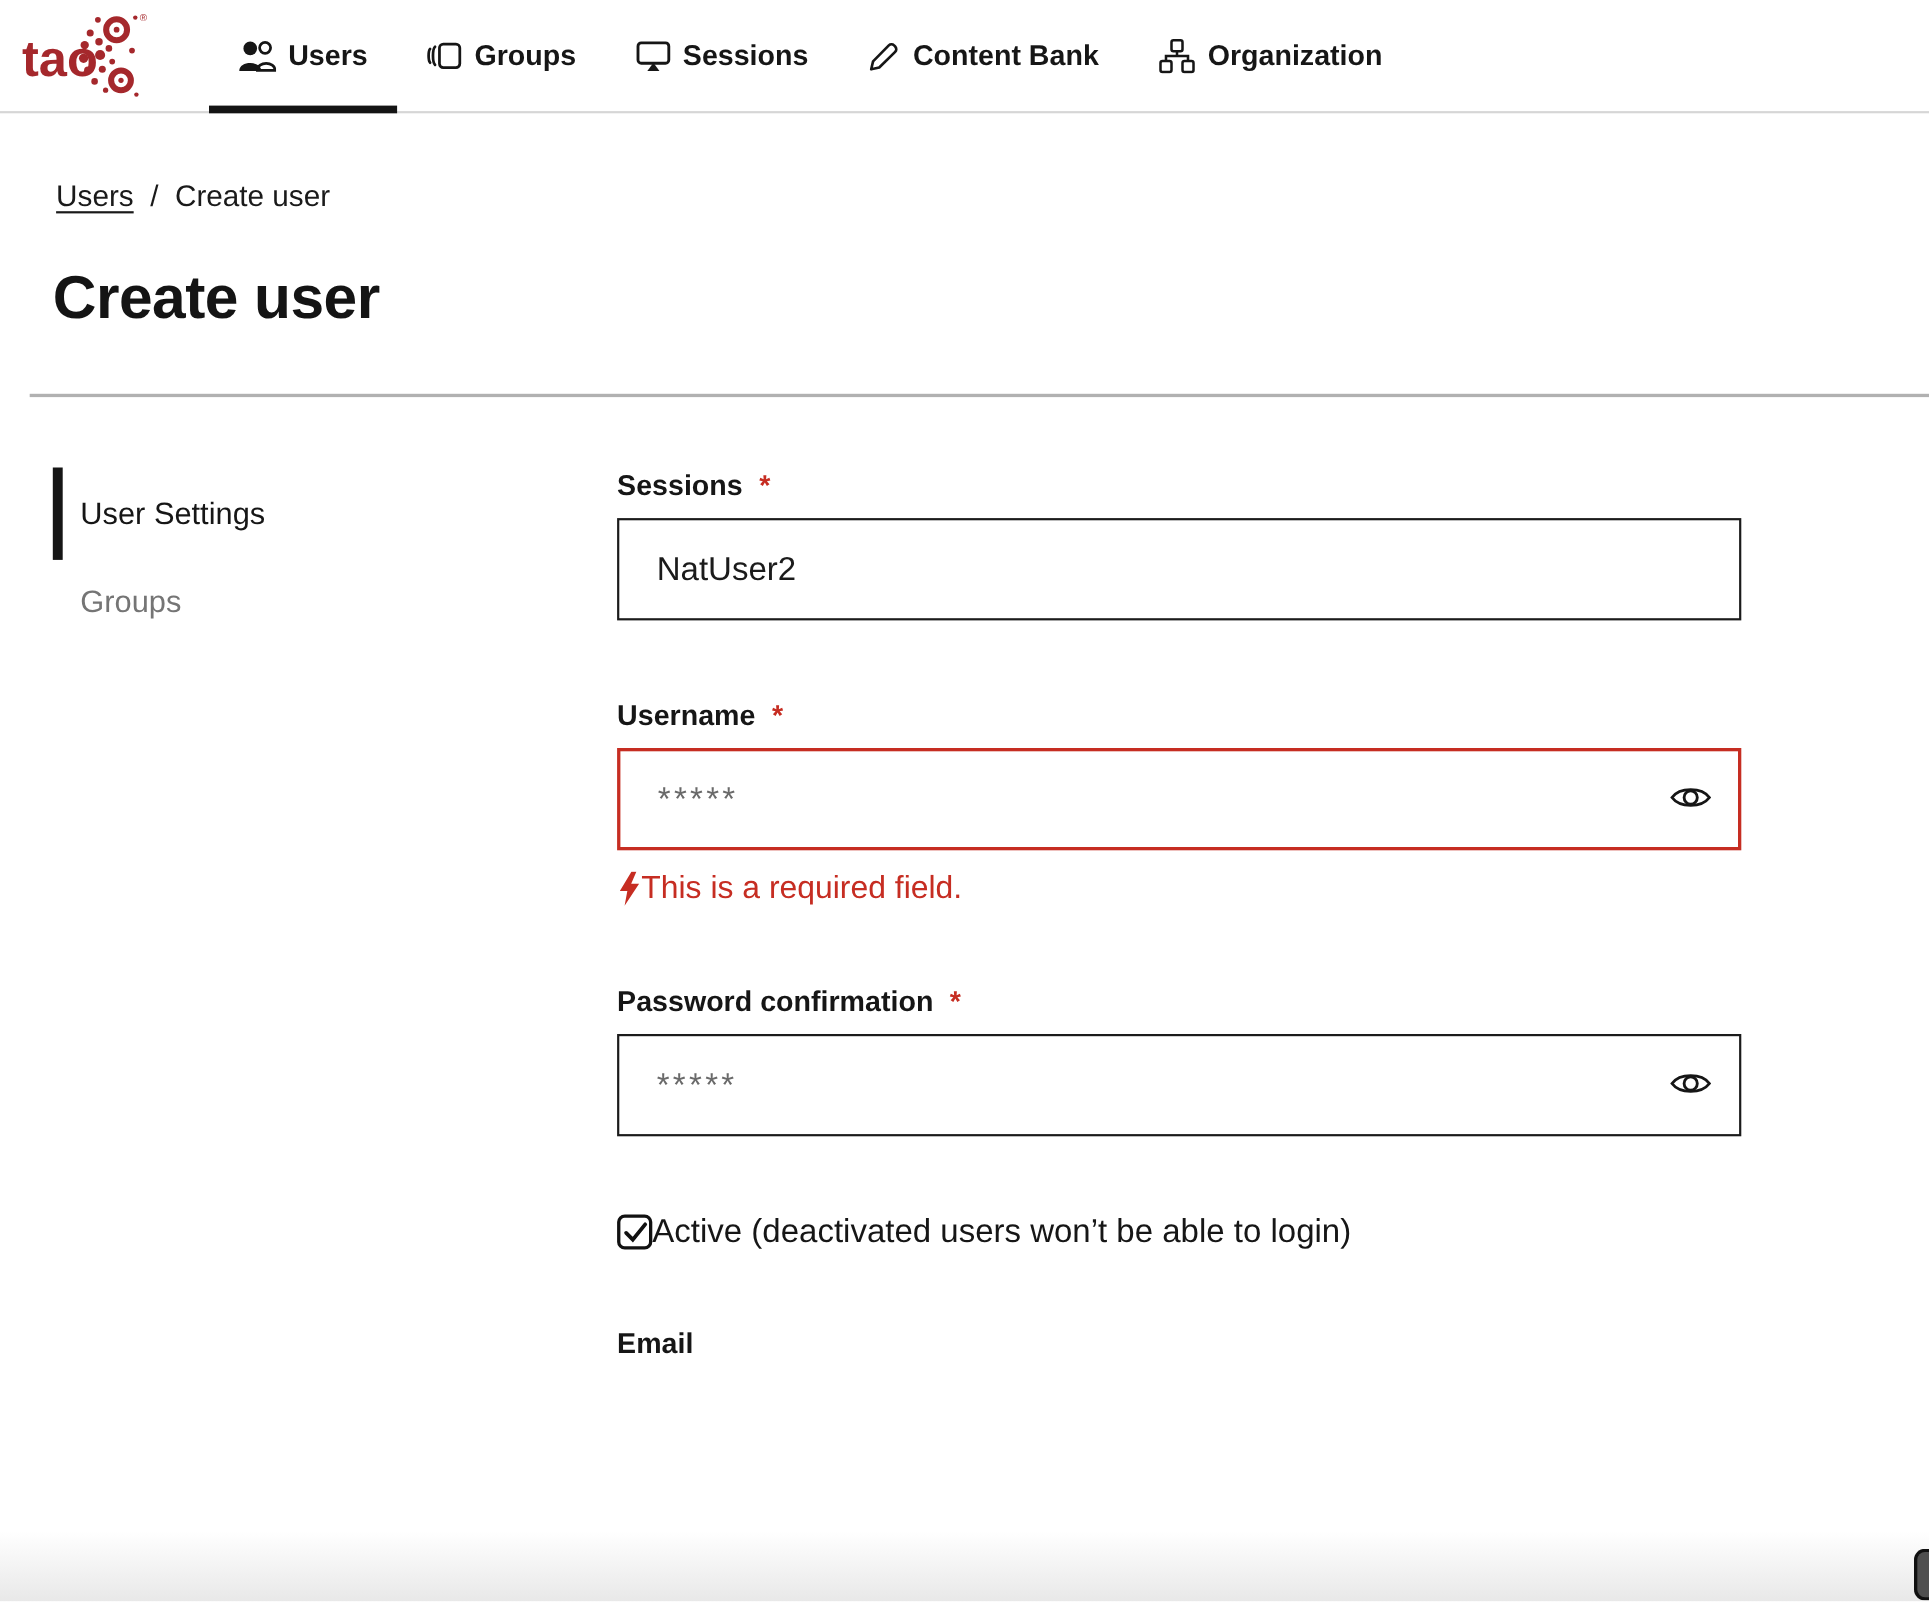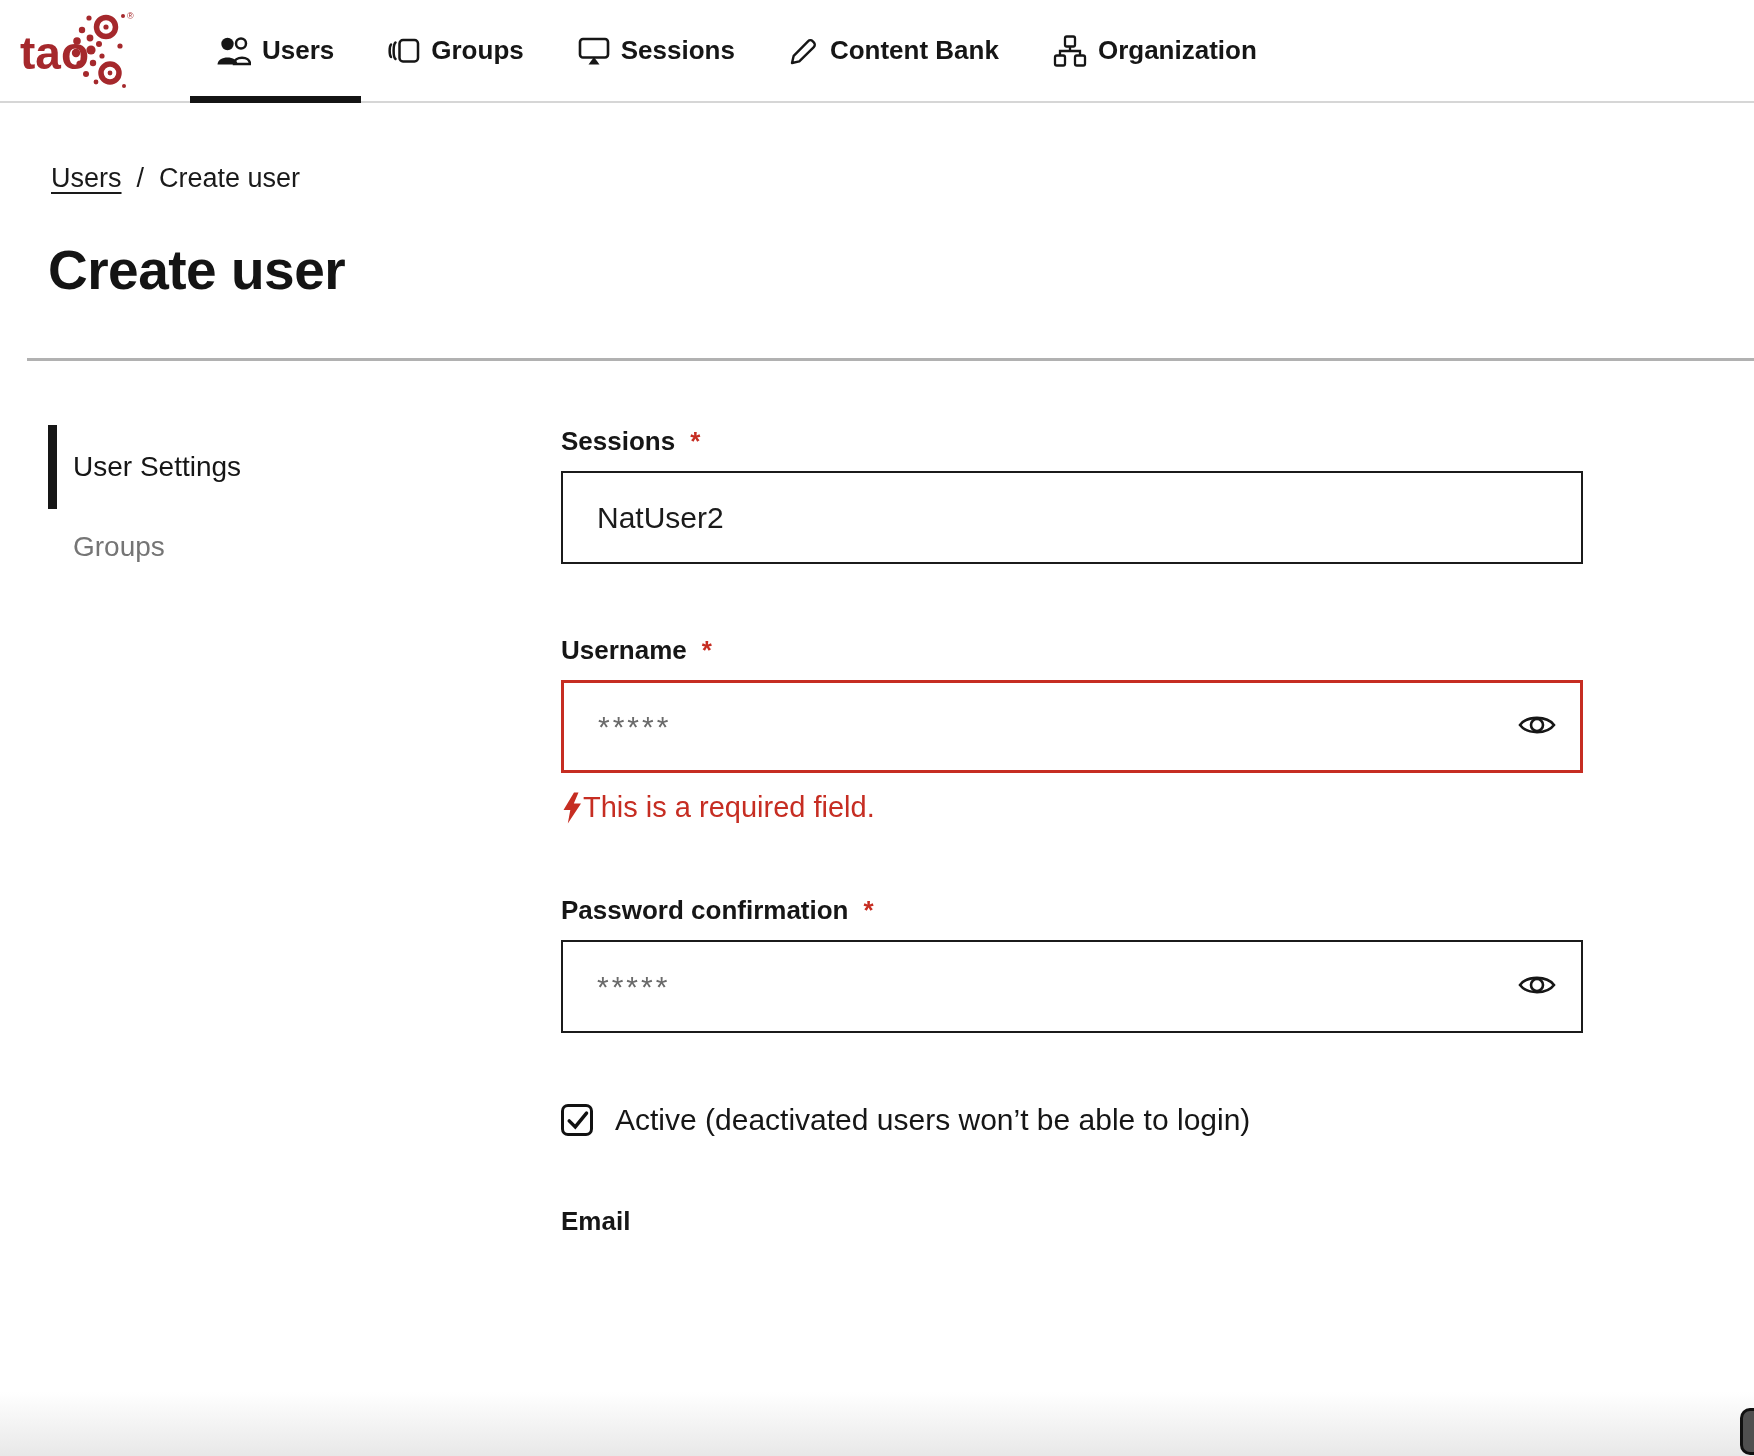--- a/index.html
+++ b/index.html
@@ -62,21 +62,21 @@
   .text-input.error-border { border:3.5px solid #c62d22; }
   .eye-btn {
     position:absolute; right:26px; top:50%; transform:translateY(-50%);
     width:40px; height:28px; cursor:pointer; background:none; border:0; padding:0;
   }
   .error-row { display:flex; align-items:center; margin-top:18px; color:#c62d22; font-size:29px; }
   .error-row svg { flex:none; display:block; }
 
   .group-password { margin-top:70px; }
   .group-password-confirmation { margin-top:70px; }
-  .checkbox-row { margin-top:70px; display:flex; align-items:center; gap:22px; font-size:30px; color:#161616; }
+  .checkbox-row { margin-top:70px; display:flex; align-items:center; font-size:30px; color:#161616; }
   .checkbox {
     width:32px; height:32px; border:3px solid #111; border-radius:7px;
     display:flex; align-items:center; justify-content:center; cursor:pointer; background:#fff;
   }
   .group-name { margin-top:80px; }
   .group-email { margin-top:68px; }
 
   
   .bottom-fade {
     position:absolute; left:0; right:0; bottom:0; height:64px;

